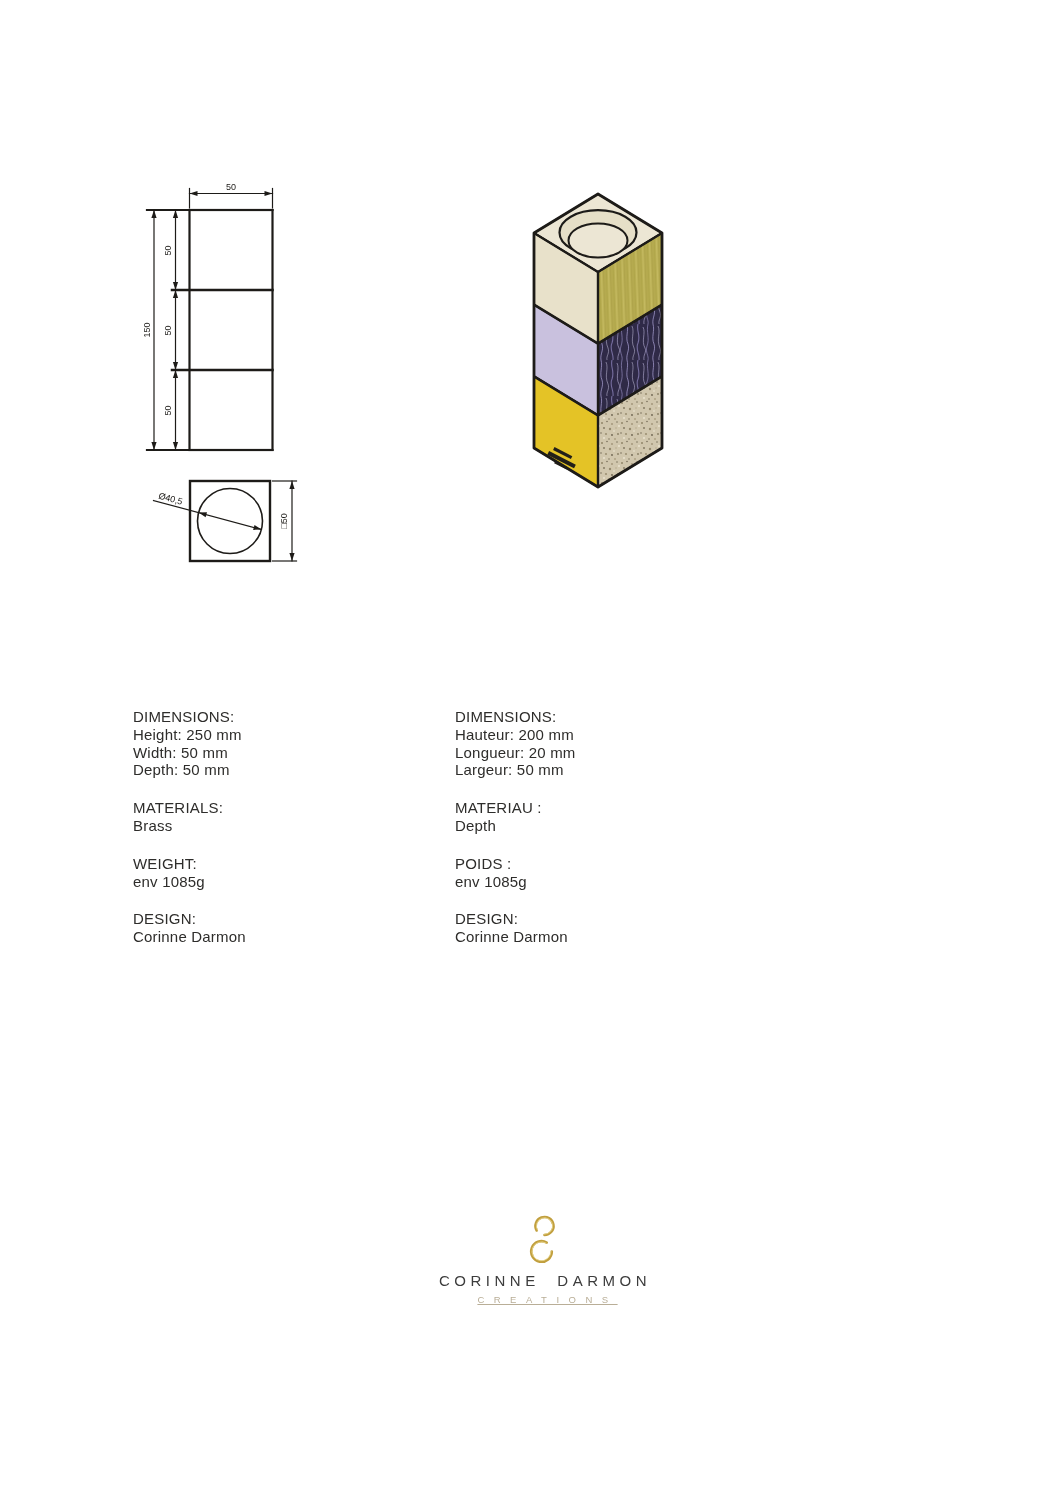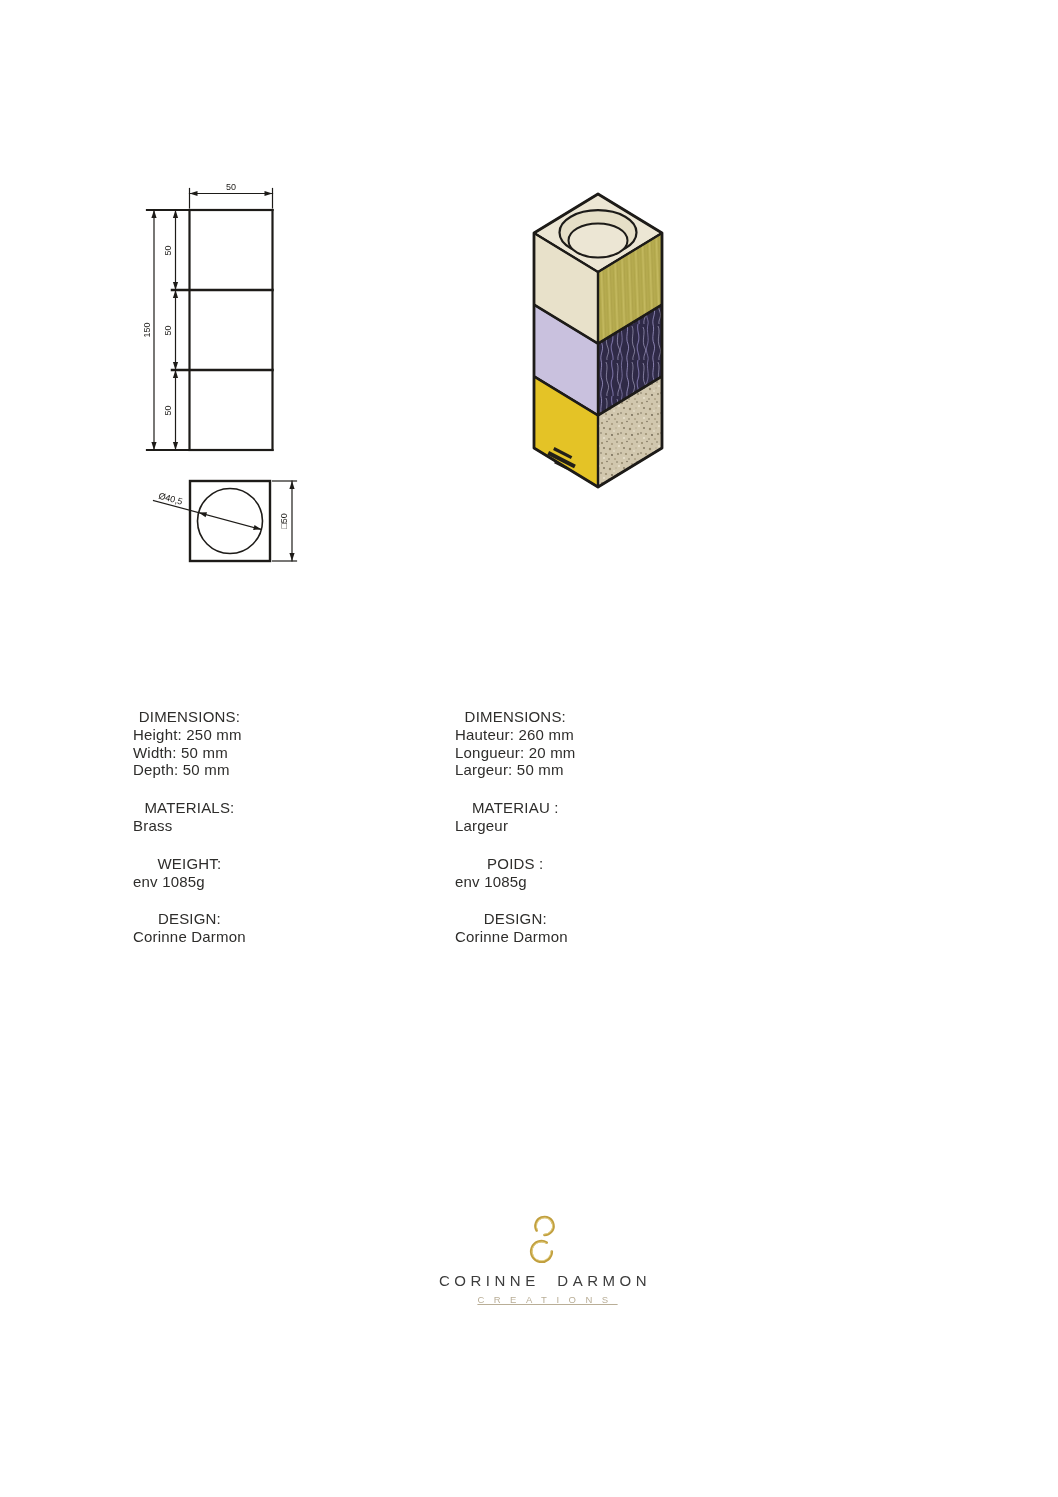--- a/index.html
+++ b/index.html
@@ -18,21 +18,21 @@
   .drawings{position:absolute;left:0;top:0;}
   .spec-col{
     position:absolute;
     top:708px;
     font-size:15px;
     line-height:17.8px;
     color:#2e2d2b;
     letter-spacing:0.2px;
   }
   .spec-col p{margin:0;}
-  .spec-col p.s-label{margin-top:0;text-align:center;}
+  .spec-col p.s-label{margin-top:0;}
   .spec-col p.s-label.gap{margin-top:20px;}
   .footer{
     position:absolute;
     left:293px;
     top:1212px;
     width:500px;
     text-align:center;
   }
   .monogram{display:block;margin:0 auto 4px auto;}
   .brand{
@@ -181,25 +181,25 @@
     <p class="s-label gap">MATERIALS:</p>
     <p class="s-line">Brass</p>
     <p class="s-label gap">WEIGHT:</p>
     <p class="s-line">env 1085g</p>
     <p class="s-label gap">DESIGN:</p>
     <p class="s-line">Corinne Darmon</p>
   </div>
 
   <div class="spec-col" style="left:455px;">
     <p class="s-label">DIMENSIONS:</p>
-    <p class="s-line">Hauteur: 260 mm</p>
+    <p class="s-line">Hauteur: 200 mm</p>
     <p class="s-line">Longueur: 20 mm</p>
     <p class="s-line">Largeur: 50 mm</p>
     <p class="s-label gap">MATERIAU :</p>
-    <p class="s-line">Largeur</p>
+    <p class="s-line">Depth</p>
     <p class="s-label gap">POIDS :</p>
     <p class="s-line">env 1085g</p>
     <p class="s-label gap">DESIGN:</p>
     <p class="s-line">Corinne Darmon</p>
   </div>
 
   <div class="footer">
     <svg class="monogram" width="56" height="56" viewBox="0 0 56 56">
       <path d="M 29.5 23 A 9 9 0 1 0 21.7 18.5" fill="none" stroke="#c19f3e" stroke-width="2.6" stroke-linecap="round"></path>
       <path d="M 36.8 39.5 A 10.3 10.3 0 1 1 31.7 30.6" fill="none" stroke="#c19f3e" stroke-width="2.6" stroke-linecap="round"></path>

